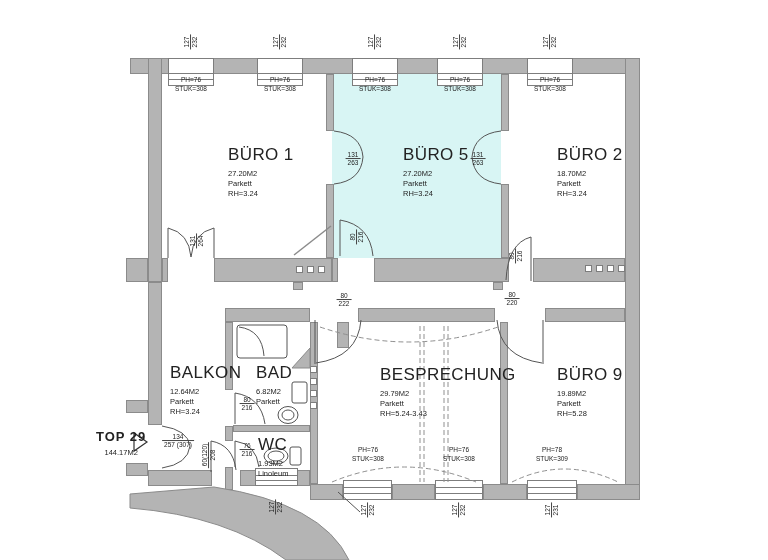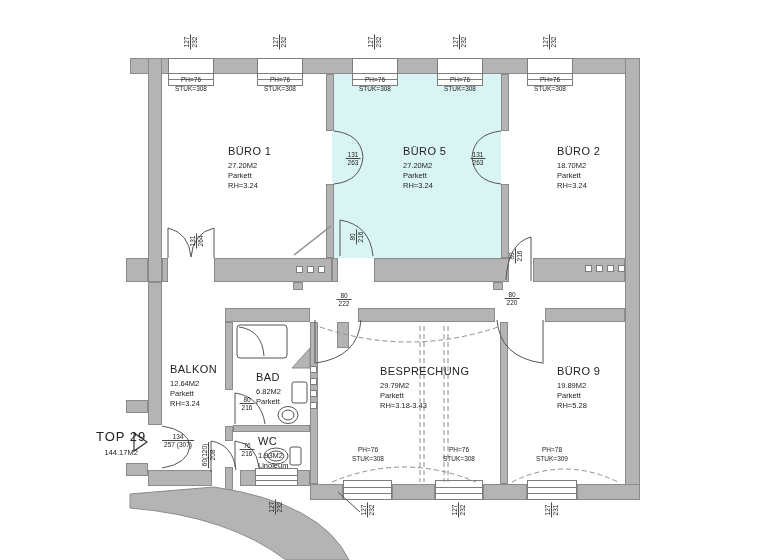--- a/index.html
+++ b/index.html
@@ -5,23 +5,23 @@
   html,body{margin:0;padding:0;background:#fff;}
   .canvas{position:relative;width:768px;height:560px;background:#fff;overflow:hidden;
           font-family:"Liberation Sans",sans-serif;color:#222;}
   .wall{position:absolute;background:#b4b4b4;border:1px solid #8b8b8b;box-sizing:border-box;}
   .room-fill{position:absolute;background:#d8f5f4;}
   .win{position:absolute;background:#fff;border:1px solid #7d7d7d;box-sizing:border-box;}
   .win .bar{position:absolute;left:0;right:0;height:1px;background:#7d7d7d;}
   .sq{position:absolute;width:7px;height:7px;background:#fff;border:1px solid #7d7d7d;box-sizing:border-box;}
   svg.overlay{position:absolute;left:0;top:0;pointer-events:none;}
   .roomlabel{position:absolute;font-size:7.5px;line-height:1.35;white-space:nowrap;}
-  .roomlabel .title{display:block;font-size:11px;margin-bottom:2px;letter-spacing:.4px;}
+  .roomlabel .title{display:block;font-size:17px;margin-bottom:2px;letter-spacing:.4px;}
   .roomlabel .ln{display:block;}
-  .title-lg{font-size:13px !important;letter-spacing:1px !important;}
+  .title-lg{font-size:13px !important;letter-spacing:1px !important;font-weight:bold;}
   .title-md{font-size:12px !important;}
   .wlabel{position:absolute;font-size:6.5px;line-height:1.35;text-align:center;
           transform:translateX(-50%);white-space:nowrap;}
   .wlabel span{display:block;}
   .frac{position:absolute;font-size:6.5px;line-height:1.15;text-align:center;white-space:nowrap;
         transform:translate(-50%,-50%);}
   .frac .num{display:block;padding:0 2px;}
   .frac .den{display:block;padding:0 2px;border-top:1px solid #444;}
   .frac.rot{transform:translate(-50%,-50%) rotate(-90deg);}
 </style>
@@ -187,29 +187,29 @@
   <div class="roomlabel" style="left:557px;top:364px;">
     <span class="title">BÜRO 9</span>
     <span class="ln">19.89M2</span>
     <span class="ln">Parkett</span>
     <span class="ln">RH=5.28</span>
   </div>
   <div class="roomlabel" style="left:380px;top:364px;">
     <span class="title">BESPRECHUNG</span>
     <span class="ln">29.79M2</span>
     <span class="ln">Parkett</span>
-    <span class="ln">RH=3.18-3.43</span>
+    <span class="ln">RH=5.24-3.43</span>
   </div>
   <div class="roomlabel" style="left:170px;top:362px;">
     <span class="title">BALKON</span>
     <span class="ln">12.64M2</span>
     <span class="ln">Parkett</span>
     <span class="ln">RH=3.24</span>
   </div>
-  <div class="roomlabel" style="left:256px;top:362px;margin-top:8px;">
+  <div class="roomlabel" style="left:256px;top:362px;">
     <span class="title">BAD</span>
     <span class="ln">6.82M2</span>
     <span class="ln">Parkett</span>
   </div>
   <div class="roomlabel" style="left:258px;top:434px;">
     <span class="title">WC</span>
     <span class="ln">1.93M2</span>
     <span class="ln">Linoleum</span>
   </div>
   <div class="roomlabel" style="left:96px;top:428px;text-align:center;">

